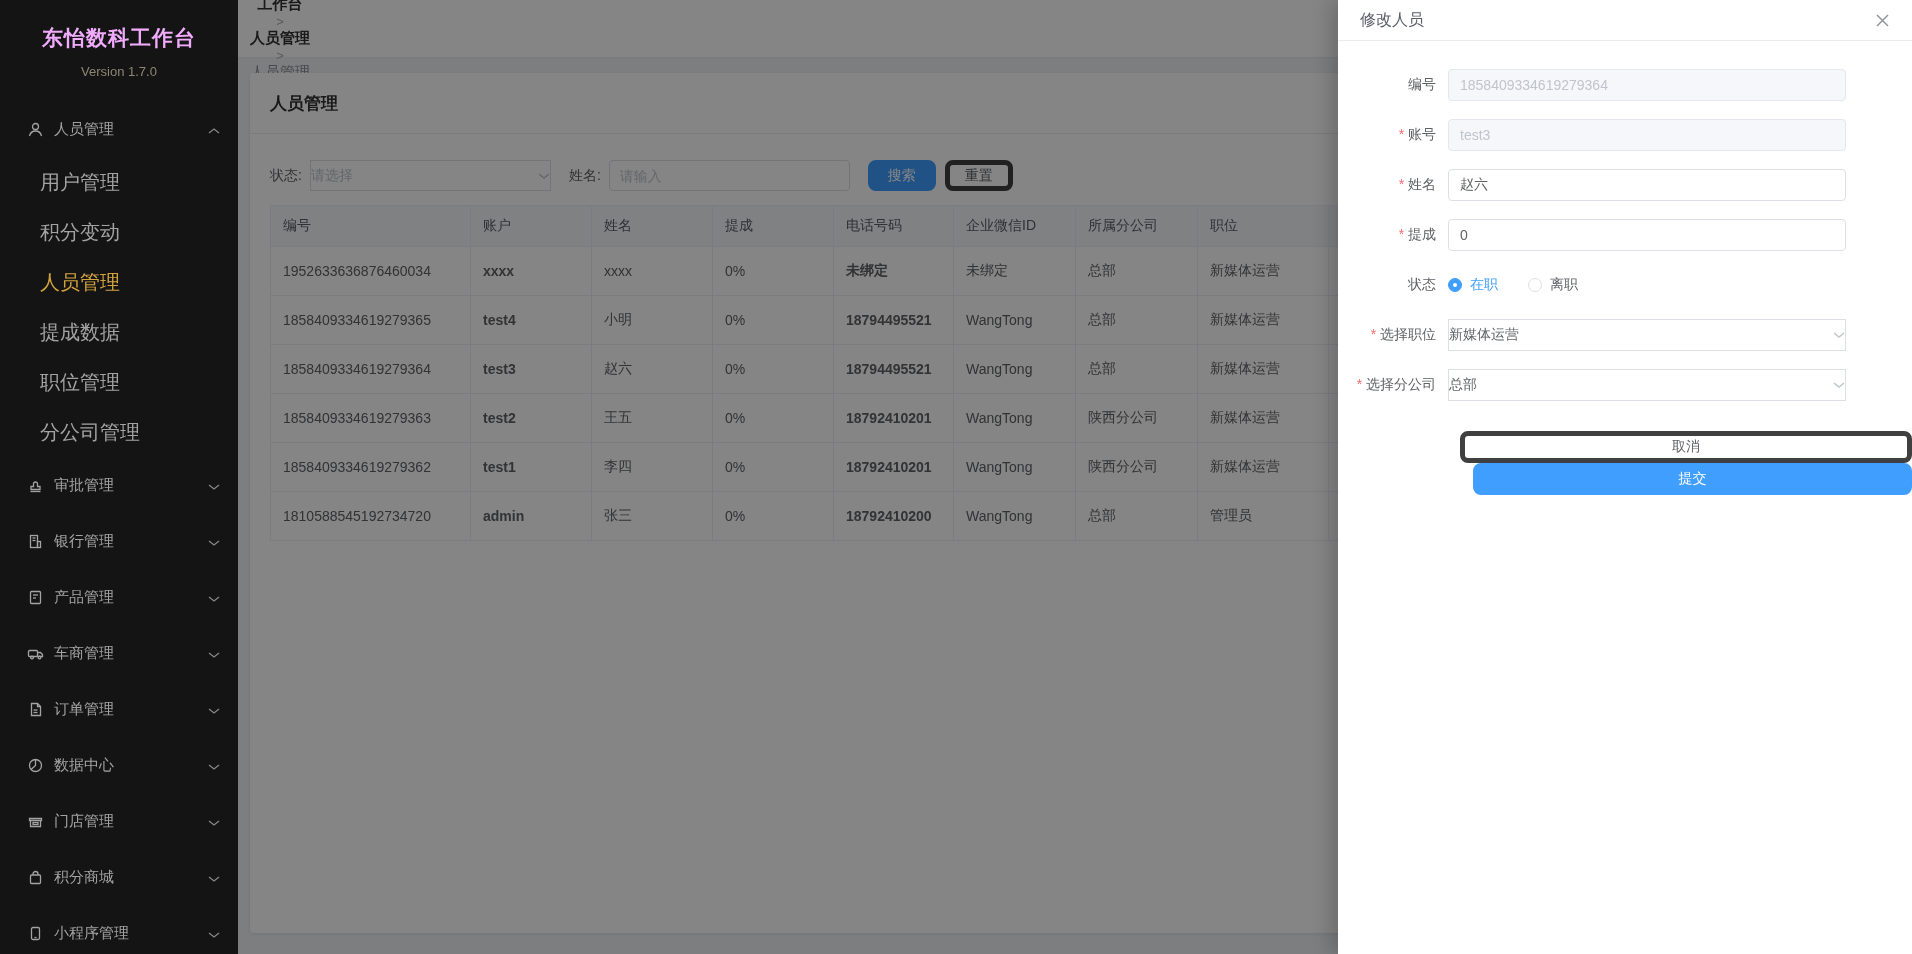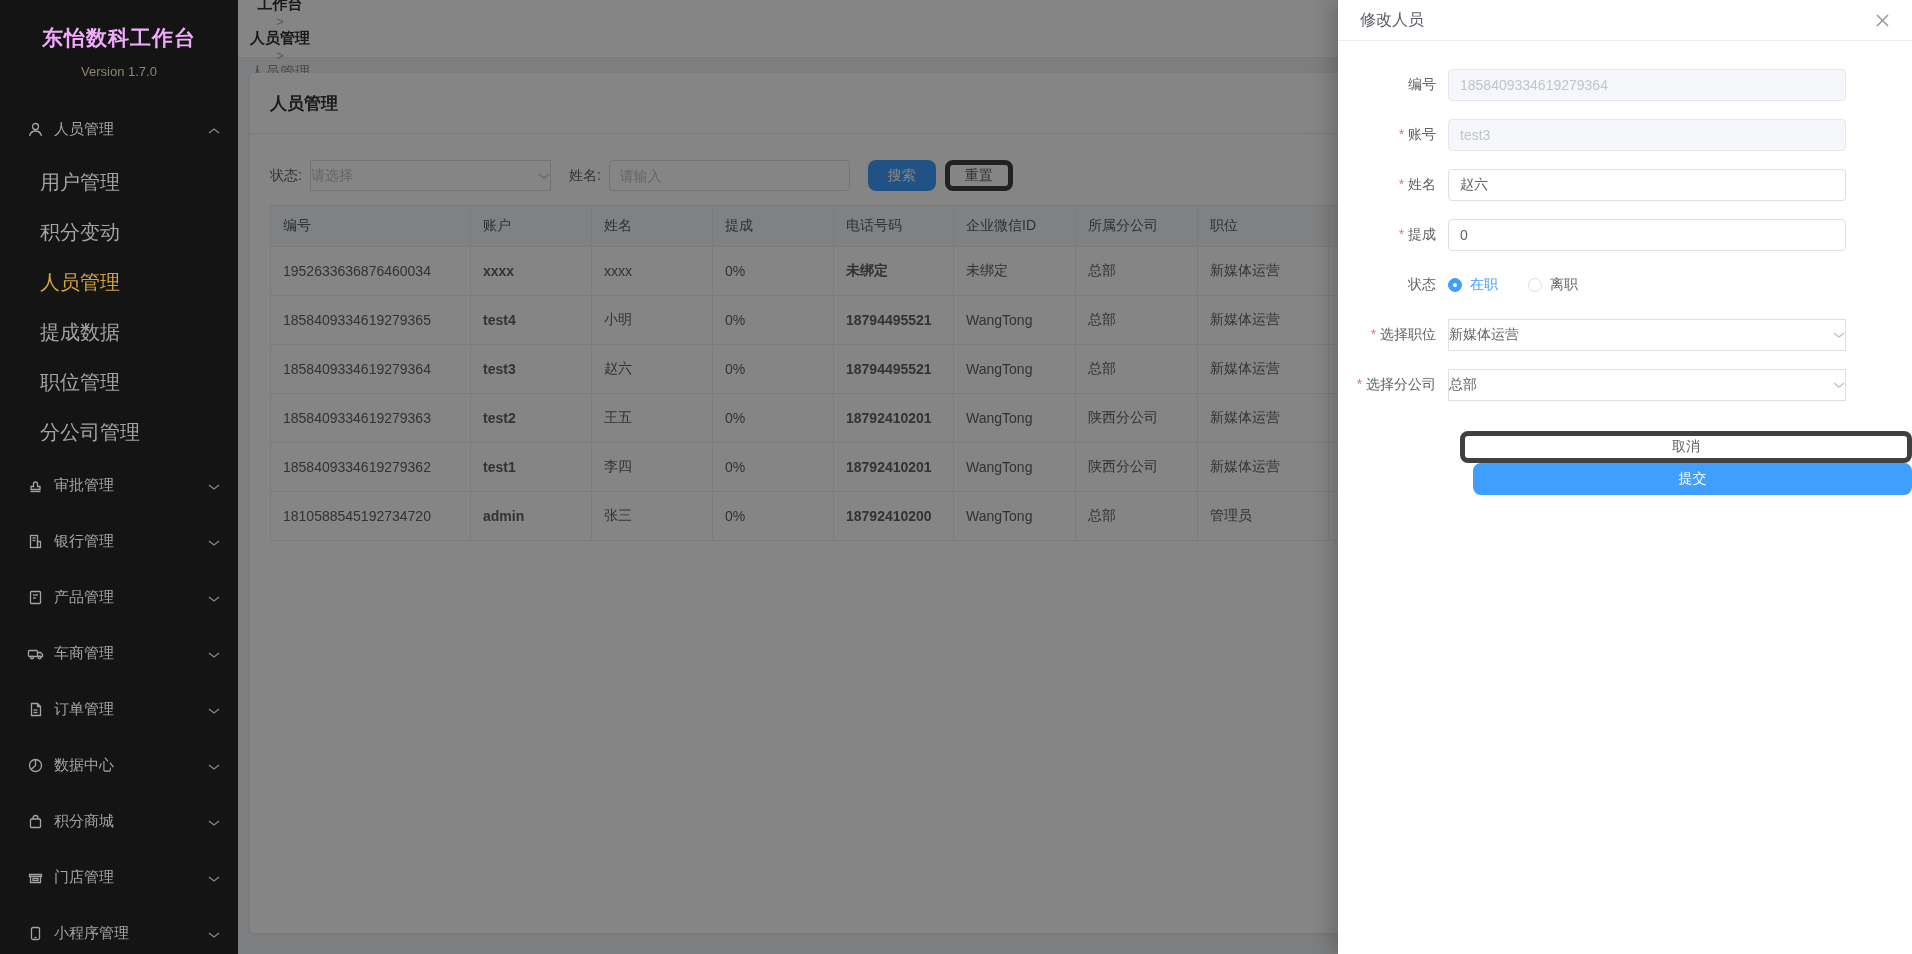--- a/index.html
+++ b/index.html
@@ -209,41 +209,41 @@
         <span class="chev">
           <svg class="ic" width="12" height="8" viewBox="0 0 12 8">
               <polyline points="1,2 6,6 11,2"></polyline>
             </svg>
         </span>
       </div>
 
       <div class="menu-group">
         <span class="micon">
           <svg class="ic" width="17" height="17" viewBox="0 0 17 17">
-              <rect x="3.5" y="6" width="10" height="8.5" rx="1"></rect>
-              <path d="M6 6 V5 a2.5 2.5 0 0 1 5 0 v1"></path>
-            </svg>
-        </span>
-        <span>积分商城</span>
-        <span class="chev">
-          <svg class="ic" width="12" height="8" viewBox="0 0 12 8">
-              <polyline points="1,2 6,6 11,2"></polyline>
-            </svg>
-        </span>
-      </div>
-
-      <div class="menu-group">
-        <span class="micon">
-          <svg class="ic" width="17" height="17" viewBox="0 0 17 17">
               <path d="M2.5 5.5 h12 v2 h-12 z"></path>
               <path d="M3.5 7.5 v6 h10 v-6"></path>
               <rect x="6" y="9.5" width="5" height="2"></rect>
             </svg>
         </span>
         <span>门店管理</span>
+        <span class="chev">
+          <svg class="ic" width="12" height="8" viewBox="0 0 12 8">
+              <polyline points="1,2 6,6 11,2"></polyline>
+            </svg>
+        </span>
+      </div>
+
+      <div class="menu-group">
+        <span class="micon">
+          <svg class="ic" width="17" height="17" viewBox="0 0 17 17">
+              <rect x="3.5" y="6" width="10" height="8.5" rx="1"></rect>
+              <path d="M6 6 V5 a2.5 2.5 0 0 1 5 0 v1"></path>
+            </svg>
+        </span>
+        <span>积分商城</span>
         <span class="chev">
           <svg class="ic" width="12" height="8" viewBox="0 0 12 8">
               <polyline points="1,2 6,6 11,2"></polyline>
             </svg>
         </span>
       </div>
 
       <div class="menu-group">
         <span class="micon">
           <svg class="ic" width="17" height="17" viewBox="0 0 17 17">

